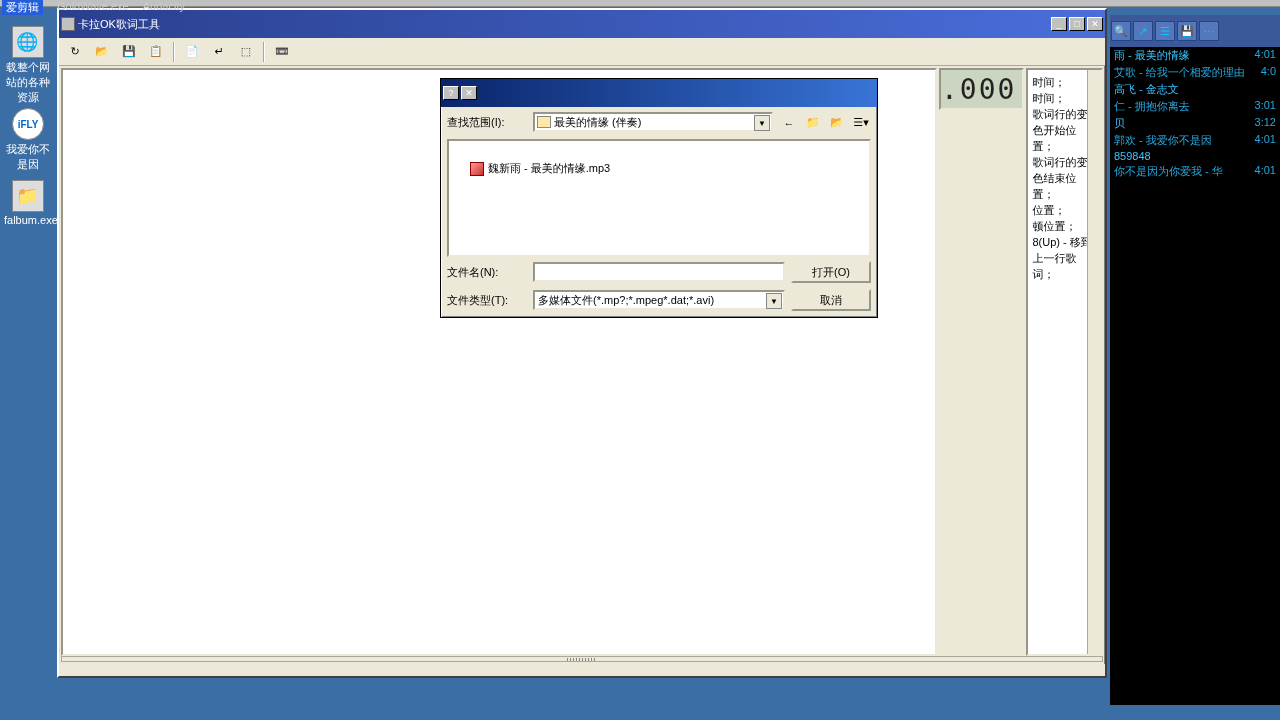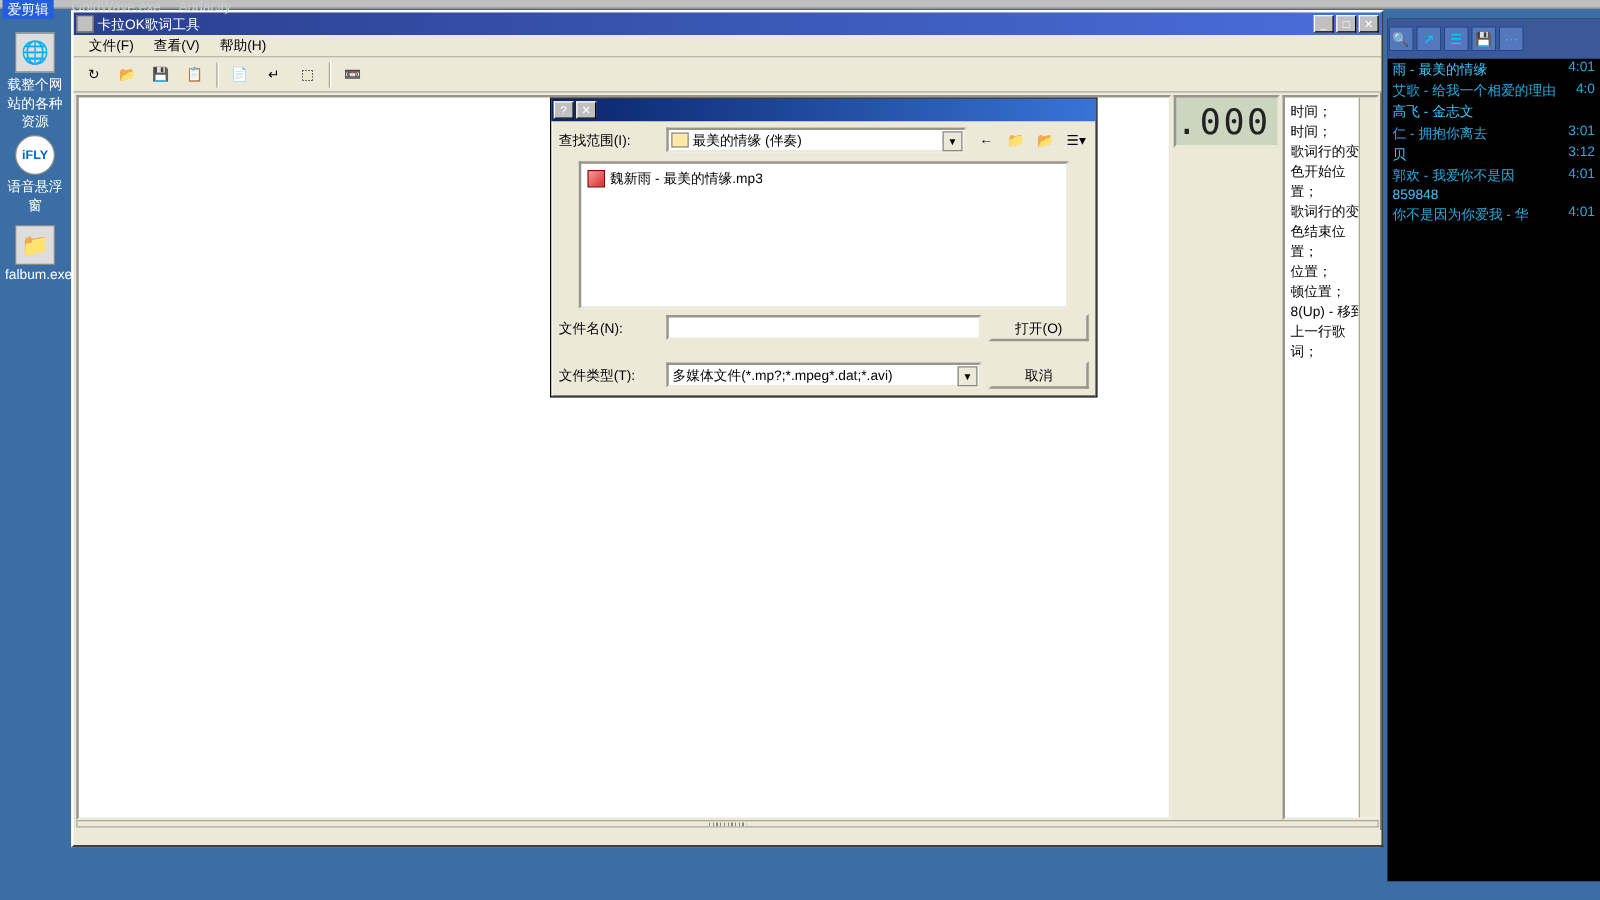--- a/index.html
+++ b/index.html
@@ -1,21 +1,21 @@
 <!DOCTYPE html>
 <html><head>
 <meta charset="utf-8">
 <style>
 *{box-sizing:border-box;margin:0;padding:0;font-family:"Microsoft YaHei","SimSun",Tahoma,sans-serif;font-size:11px}
 body{width:1280px;height:720px;background:#3a6ea5;overflow:hidden;position:relative}
 .taskbar-top{position:absolute;top:0;left:0;right:0;height:7px;background:#c0c0c0;border-bottom:1px solid #888;display:flex;align-items:flex-start;padding-left:2px;color:#333;font-size:9px;z-index:1}
 .desktop-icon{position:absolute;width:48px;text-align:center;color:#fff;font-size:10px;cursor:pointer}
 .desktop-icon .ico{width:32px;height:32px;margin:0 auto 2px;background:#ddd;border:1px solid #888;display:flex;align-items:center;justify-content:center;font-size:18px}
 .main-window{position:absolute;left:57px;top:8px;width:1050px;height:670px;background:#ece9d8;border:2px solid #fff;border-right-color:#404040;border-bottom-color:#404040;box-shadow:inset -1px -1px #808080,inset 1px 1px #dfdfdf;display:flex;flex-direction:column}
-.titlebar{height:18px;background:linear-gradient(to right,#2a3f8e,#4a6edb);display:flex;align-items:center;padding:0 2px;color:#fff;font-size:11px}
+.titlebar{height:28px;background:linear-gradient(to right,#2a3f8e,#4a6edb);display:flex;align-items:center;padding:0 2px;color:#fff;font-size:11px}
 .titlebar .app-ico{width:14px;height:14px;background:#c0c0c0;margin-right:3px;border:1px solid #666}
 .titlebar .title{flex:1}
 .caption-btns{display:flex;gap:2px}
 .caption-btn{width:16px;height:14px;background:#c0c0c0;border:1px solid #fff;border-right-color:#000;border-bottom-color:#000;display:flex;align-items:center;justify-content:center;font-size:9px;font-family:Marlett,Arial;cursor:pointer}
 .menubar{height:18px;background:#ece9d8;display:flex;align-items:center;padding-left:4px;border-bottom:1px solid #aca899}
 .menu-item{padding:2px 8px;cursor:pointer}
 .toolbar{height:28px;background:#ece9d8;display:flex;align-items:center;padding:2px 4px;border-bottom:1px solid #aca899;gap:3px}
 .tool-btn{width:24px;height:24px;border:1px solid #ece9d8;display:flex;align-items:center;justify-content:center;cursor:pointer}
 .tool-sep{width:2px;height:20px;border-left:1px solid #aca899;border-right:1px solid #fff;margin:0 2px}
 .work-area{flex:1;display:flex;flex-direction:column;padding:2px}
@@ -33,24 +33,24 @@
 .statusbar{height:12px;background:#ece9d8}
 .open-dialog{position:absolute;left:440px;top:78px;width:438px;height:240px;background:#ece9d8;border:1px solid #000;box-shadow:inset 1px 1px #fff,inset -1px -1px #808080;z-index:50;display:flex;flex-direction:column}
 .open-dialog .titlebar{background:linear-gradient(to right,#0a246a,#3874d6)}
 .dlg-row{display:flex;align-items:center;padding:5px 6px;gap:6px}
 .dlg-label{width:80px;text-align:left}
 .dlg-combo{flex:1;height:20px;background:#fff;border:2px inset #ece9d8;display:flex;align-items:center;padding:0 2px;position:relative}
 .dlg-combo .folder-ico{width:14px;height:12px;background:#ffe9a8;border:1px solid #888;margin-right:3px}
 .dlg-combo .dd{position:absolute;right:1px;top:1px;width:16px;height:16px;background:#ece9d8;border:1px solid #888;display:flex;align-items:center;justify-content:center;font-size:8px;cursor:pointer}
 .dlg-nav{display:flex;gap:4px}
 .dlg-nav-btn{width:20px;height:20px;border:1px solid transparent;display:flex;align-items:center;justify-content:center;cursor:pointer}
-.file-list{flex:1;margin:2px 22px;background:#fff;border:2px inset #ece9d8;padding:3px;overflow:hidden}
+.file-list{flex:1;margin:2px 6px;background:#fff;border:2px inset #ece9d8;padding:19px;overflow:hidden}
 .file-item{display:flex;align-items:center;gap:4px;padding:1px 2px;cursor:pointer}
 .file-item .fico{width:14px;height:14px;background:linear-gradient(135deg,#f99,#c33);border:1px solid #800}
-.dlg-bottom{padding:2px 6px 6px;display:grid;grid-template-columns:80px 1fr 80px;gap:16px 6px;align-items:center}
+.dlg-bottom{padding:2px 6px 6px;display:grid;grid-template-columns:80px 1fr 80px;gap:6px 6px;align-items:center}
 .dlg-input{height:20px;background:#fff;border:2px inset #ece9d8;padding:0 3px}
 .dlg-select{height:20px;background:#fff;border:2px inset #ece9d8;display:flex;align-items:center;padding:0 3px;position:relative;font-size:10px}
 .dlg-select .dd{position:absolute;right:1px;top:1px;width:16px;height:16px;background:#ece9d8;border:1px solid #888;display:flex;align-items:center;justify-content:center;font-size:8px;cursor:pointer}
 .dlg-btn{height:22px;background:#ece9d8;border:2px outset #ece9d8;cursor:pointer;display:flex;align-items:center;justify-content:center}
 .highlight-circle{position:absolute;width:56px;height:56px;background:radial-gradient(circle,#ffff00 0%,#ffea00 60%,rgba(255,234,0,0) 75%);border-radius:50%;pointer-events:none}
 .side-panel{position:absolute;right:0;top:15px;width:170px;height:690px;background:#000;color:#0cf;font-size:10px}
 .side-panel .tb{height:32px;background:#3b5998;display:flex;align-items:center;padding:1px;gap:2px}
 .mini-btn{width:20px;height:20px;background:#5577bb;border:1px solid #224488;display:flex;align-items:center;justify-content:center;cursor:pointer}
 .playlist-row{display:flex;padding:1px 4px;font-family:"SimSun";color:#26a9e0}
 .playlist-row .t{margin-left:auto;color:#26a9e0}
@@ -67,41 +67,36 @@
   <span style="margin-right:14px;color:#ccc">GoldWave.exe</span>
   <span style="color:#ccc">Audacity</span>
 </div>
 
 <div class="desktop-icon" style="left:4px;top:26px">
   <div class="ico">🌐</div>
   <div>载整个网站的各种资源</div>
 </div>
 <div class="desktop-icon" style="left:4px;top:108px">
   <div class="ico" style="border-radius:50%;background:#fff;color:#06c;font-size:10px;font-weight:bold">iFLY</div>
-  <div>语音悬浮窗</div>
+  <div>我爱你不是因</div>
 </div>
 <div class="desktop-icon" style="left:4px;top:180px">
   <div class="ico">📁</div>
   <div>falbum.exe</div>
 </div>
 
 <div class="main-window">
   <div class="titlebar">
     <div class="app-ico"></div>
     <div class="title">卡拉OK歌词工具</div>
     <div class="caption-btns">
       <div class="caption-btn">_</div>
       <div class="caption-btn">□</div>
       <div class="caption-btn">✕</div>
     </div>
-  </div>
-  <div class="menubar">
-    <div class="menu-item">文件(F)</div>
-    <div class="menu-item">查看(V)</div>
-    <div class="menu-item">帮助(H)</div>
   </div>
   <div class="toolbar">
     <div class="tool-btn">
         <span>↻</span>
       </div>
     <div class="tool-btn">
         <span>📂</span>
       </div>
     <div class="tool-btn">
         <span>💾</span>

